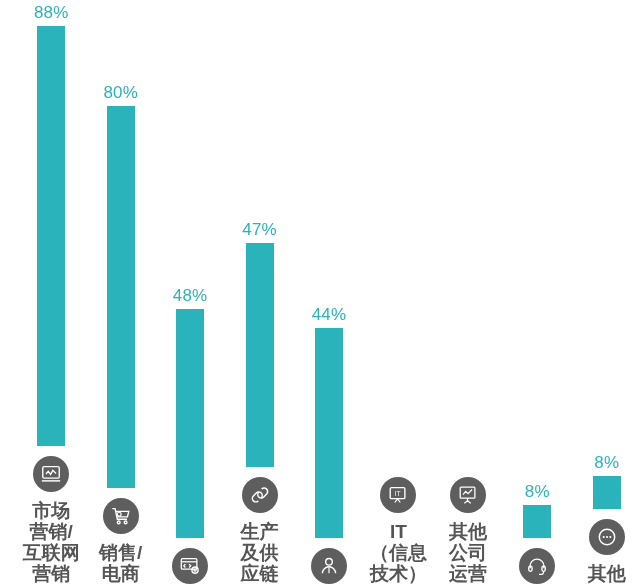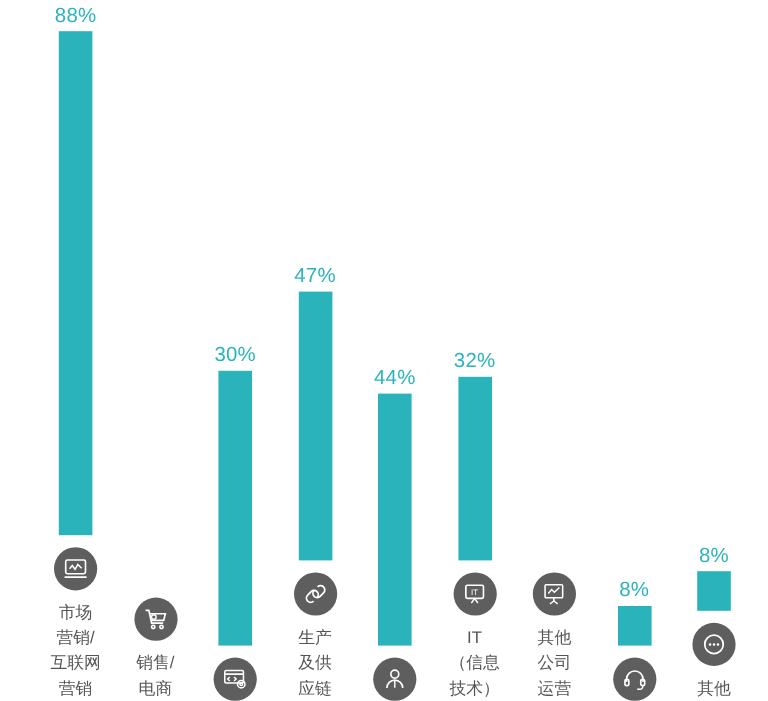--- a/index.html
+++ b/index.html
@@ -23,21 +23,21 @@
 
   #plot-area {
     position: absolute;
     left: 0;
     top: 0;
     width: 640px;
     height: 584px;
     display: flex;
     flex-direction: row;
     align-items: flex-end;
-    justify-content: center;
+    justify-content: space-between;
     padding-left: 18px;
     box-sizing: border-box;
   }
 
   .category-column {
     width: 66.5px;
     flex: 0 0 66.5px;
     height: 584px;
     display: flex;
     flex-direction: column;
@@ -87,26 +87,26 @@
     flex: 0 0 auto;
   }
   .icon-circle svg {
     display: block;
   }
 
   
   .cat-label {
     margin-top: 8px;
     color: #555555;
-    font-size: 14px;
+    font-size: 19px;
     line-height: 21px;
     text-align: center;
     width: 66px;
     word-break: break-all;
-    font-weight: 400;
+    font-weight: 700;
   }
   .cat-label .line {
     display: block;
     white-space: nowrap;
   }
 </style>
 </head>
 <body>
 
 <div id="chart-root">
@@ -126,38 +126,42 @@
       </div>
       <div class="cat-label">
         <span class="line">市场</span>
         <span class="line">营销/</span>
         <span class="line">互联网</span>
         <span class="line">营销</span>
       </div>
     </div>
 
     <div class="category-column">
+      <div class="bar-stack">
+        <span class="value-label">80%</span>
+        <div class="bar" style="height:382px"></div>
+      </div>
       <div class="icon-circle">
         <svg width="22" height="22" viewBox="0 0 24 24" fill="none" stroke="#ffffff" stroke-width="1.5">
           <polyline points="2.5,4 5.5,4 8,15.5 18.5,15.5"></polyline>
           <path d="M6.2 7 L20.5 7 L19 13 L7.6 13"></path>
           <circle cx="10" cy="10" r="2.1" stroke-width="1.3"></circle>
           <circle cx="9.5" cy="19" r="1.5"></circle>
           <circle cx="17" cy="19" r="1.5"></circle>
         </svg>
       </div>
       <div class="cat-label">
         <span class="line">销售/</span>
         <span class="line">电商</span>
       </div>
     </div>
 
     <div class="category-column">
       <div class="bar-stack">
-        <span class="value-label">30%</span>
+        <span class="value-label">48%</span>
         <div class="bar" style="height:229px"></div>
       </div>
       <div class="icon-circle">
         <svg width="22" height="22" viewBox="0 0 24 24" fill="none" stroke="#ffffff" stroke-width="1.4">
           <rect x="2.5" y="4" width="17" height="11.5" rx="1.4"></rect>
           <line x1="2.5" y1="7.4" x2="19.5" y2="7.4"></line>
           <polyline points="7,10 5.2,11.8 7,13.6"></polyline>
           <polyline points="11,10 12.8,11.8 11,13.6"></polyline>
           <circle cx="17.5" cy="16.5" r="3.4"></circle>
           <circle cx="17.5" cy="16.5" r="1.2"></circle>
@@ -191,24 +195,20 @@
       <div class="icon-circle">
         <svg width="22" height="22" viewBox="0 0 24 24" fill="none" stroke="#ffffff" stroke-width="1.5">
           <circle cx="12" cy="7.4" r="3.6"></circle>
           <path d="M4.8 20 a7.2 7.2 0 0 1 14.4 0"></path>
           <line x1="12" y1="13.4" x2="12" y2="19.8" stroke-width="1.3"></line>
         </svg>
       </div>
     </div>
 
     <div class="category-column">
-      <div class="bar-stack">
-        <span class="value-label">32%</span>
-        <div class="bar" style="height:153px"></div>
-      </div>
       <div class="icon-circle">
         <svg width="22" height="22" viewBox="0 0 24 24" fill="none" stroke="#ffffff" stroke-width="1.5">
           <rect x="3.5" y="4" width="16" height="12" rx="1.4"></rect>
           <text x="11.5" y="12.6" font-size="7.2" font-family="Liberation Sans, sans-serif" fill="#ffffff" stroke="none" text-anchor="middle">IT</text>
           <path d="M8.5 20.2 L11.5 16.2 L14.5 20.2" stroke-width="1.3"></path>
         </svg>
       </div>
       <div class="cat-label">
         <span class="line">IT</span>
         <span class="line">（信息</span>

